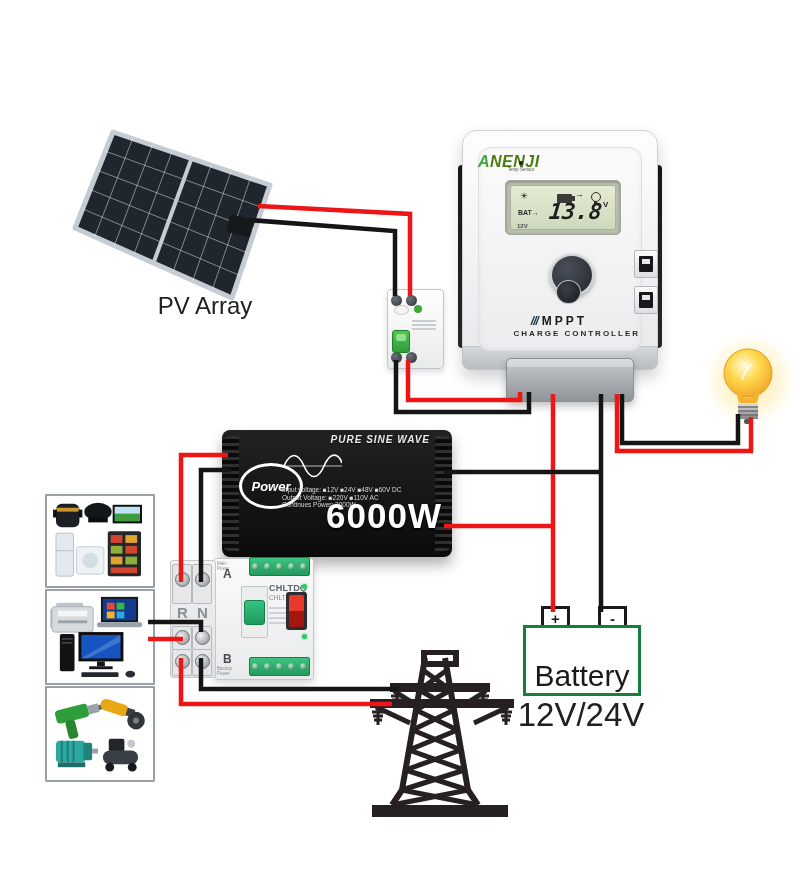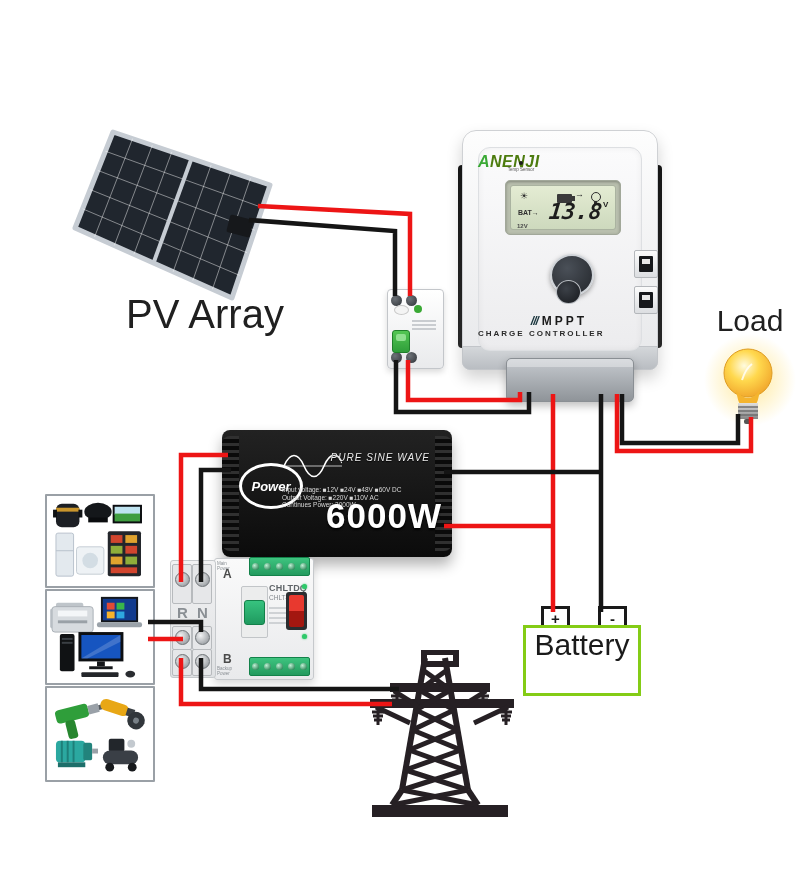--- a/index.html
+++ b/index.html
@@ -6,21 +6,21 @@
   .canvas{position:relative;width:800px;height:873px;background:#fff;overflow:hidden;
           font-family:"Liberation Sans",sans-serif;color:#1c1c1c;}
   .abs{position:absolute;}
 
   
   .title{left:0;right:0;top:18px;text-align:center;font-size:60px;font-weight:800;
          letter-spacing:1px;color:#3d4fae;}
 
   
   .lbl{color:#202020;}
-  .pv-label{left:110px;top:292px;width:190px;text-align:center;font-size:40px;}
+  .pv-label{left:110px;top:292px;width:190px;text-align:center;font-size:24px;}
   .load-label{left:702px;top:304px;width:96px;text-align:center;font-size:30px;}
   .batt-voltage{left:508px;top:696px;width:146px;text-align:center;font-size:33px;}
 
   
   .breaker{left:387px;top:289px;width:55px;height:78px;background:linear-gradient(#ffffff,#e9eaec);
            border:1px solid #c3c6ca;border-radius:4px;box-shadow:0 3px 6px rgba(0,0,0,.15);}
   .screw{position:absolute;width:11px;height:11px;border-radius:50%;
          background:radial-gradient(circle at 35% 35%,#6d7278,#2f3338);}
   .bk-test{position:absolute;left:6px;top:15px;width:13px;height:8px;border-radius:50%;
            background:#f4f4f4;border:1px solid #c9c9c9;}
@@ -74,38 +74,38 @@
          background:radial-gradient(circle at 38% 32%,#4a5058,#23262b);
          border:2px solid #cfd3d8;box-shadow:0 2px 5px rgba(0,0,0,.35);}
   .knob2{left:556px;top:280px;width:23px;height:22px;border-radius:50%;
          background:radial-gradient(circle at 40% 35%,#3c4148,#17191d);border:1px solid #b9bdc2;}
   .usb{width:22px;height:26px;background:linear-gradient(#fbfbfb,#dcdee1);border:1px solid #b4b7bb;border-radius:2px;}
   .usb::before{content:"";position:absolute;left:4px;top:5px;right:4px;bottom:5px;background:#16181b;border-radius:1px;}
   .usb::after{content:"";position:absolute;left:7px;top:8px;right:7px;height:5px;background:#e8e8e8;}
   .solar-row{left:478px;top:314px;width:162px;text-align:center;font-size:12px;font-weight:800;color:#1a1a1a;}
   .solar-sl{font-style:italic;font-weight:900;letter-spacing:-1px;margin-right:4px;color:#16323a;}
   .solar-word{letter-spacing:3px;}
-  .cc-sub{left:478px;top:329px;width:162px;text-align:left;font-size:8px;font-weight:bold;
+  .cc-sub{left:478px;top:329px;width:162px;text-align:right;font-size:8px;font-weight:bold;
           letter-spacing:2px;color:#2a2a2a;}
 
   
   .glow{left:700px;top:330px;width:100px;height:100px;border-radius:50%;
         background:radial-gradient(circle,rgba(255,214,70,.55),rgba(255,214,70,0) 65%);}
 
   
   .inverter{left:222px;top:430px;width:230px;height:127px;border-radius:8px;
             background:linear-gradient(#222,#0b0b0b);box-shadow:0 8px 14px rgba(0,0,0,.3);}
   .fin{position:absolute;top:6px;bottom:6px;width:17px;
        background:repeating-linear-gradient(to bottom,#303030 0 3px,#0a0a0a 3px 7px);}
   .fin.l{left:0;border-radius:8px 0 0 8px;}
   .fin.r{right:0;border-radius:0 8px 8px 0;}
   .inv-logo{position:absolute;left:17px;top:33px;width:58px;height:40px;border:3px solid #fff;
             border-radius:50%;display:flex;align-items:center;justify-content:center;
             font-size:13px;font-weight:900;font-style:italic;color:#fff;letter-spacing:0;}
-  .psw{position:absolute;right:22px;top:22px;font-size:10px;font-weight:400;font-style:italic;
+  .psw{position:absolute;right:22px;top:4px;font-size:10px;font-weight:700;font-style:italic;
        color:#ececec;letter-spacing:1px;text-shadow:0 1px 1px #000;}
   .inv-specs{position:absolute;left:60px;top:56px;font-size:6.5px;line-height:7.5px;color:#d8d8d8;}
   .inv-power{position:absolute;right:10px;top:66px;font-size:35px;font-weight:900;color:#fff;
              letter-spacing:1px;text-shadow:0 2px 2px #000;margin-left:48px;}
 
   
   .ats{left:170px;top:556px;width:142px;height:124px;}
   .ats-main{position:absolute;left:44px;top:2px;width:98px;height:120px;background:linear-gradient(#fafafa,#e9eaec);
             border:1px solid #c6c9cc;border-radius:3px;box-shadow:0 4px 8px rgba(0,0,0,.15);}
   .ats-left{position:absolute;left:0;top:4px;width:44px;height:116px;background:linear-gradient(#f2f2f3,#dfe1e3);
@@ -126,22 +126,22 @@
   .ats-speclines i{display:block;height:2px;background:#cfd2d5;margin:3px 0;}
   .rocker{position:absolute;left:116px;top:36px;width:21px;height:38px;background:#2b2d30;border-radius:3px;}
   .rocker::after{content:"";position:absolute;left:3px;top:3px;right:3px;bottom:3px;border-radius:2px;
          background:linear-gradient(#e8392f 49%,#a31710 51%);}
   .led{position:absolute;width:5px;height:5px;border-radius:50%;background:#2fc96a;box-shadow:0 0 2px #2fc96a;}
   .gstrip{position:absolute;left:79px;width:59px;height:17px;background:linear-gradient(#3ec47f,#239a5e);
           border:1px solid #13824a;border-radius:2px;display:flex;align-items:center;justify-content:space-around;}
   .gstrip i{width:7px;height:7px;border-radius:50%;background:radial-gradient(circle at 35% 35%,#bff0d4,#0d6b3b);}
 
   
-  .batt-box{left:523px;top:625px;width:112px;height:65px;border:3px solid #84cc16;background:#fff;
-            display:flex;align-items:flex-start;justify-content:center;font-size:30px;color:#1a1a1a;}
+  .batt-box{left:523px;top:625px;width:112px;height:65px;border:3px solid #15803d;background:#fff;
+            display:flex;align-items:flex-end;justify-content:center;font-size:30px;color:#1a1a1a;}
   .batt-term{position:absolute;width:23px;height:18px;border:3px solid #1a1a1a;background:#fff;
              display:flex;align-items:center;justify-content:center;font-size:15px;font-weight:bold;color:#1a1a1a;}
 
   
   .appbox{width:106px;border:2px solid #9aa0a6;background:#fff;border-radius:1px;}
 
   
   .wires{left:0;top:0;z-index:50;pointer-events:none;}
 </style>
 </head>
@@ -213,21 +213,20 @@
   </div>
   <div class="abs knob1"></div>
   <div class="abs knob2"></div>
   <div class="abs usb" style="left:634px;top:250px;"></div>
   <div class="abs usb" style="left:634px;top:286px;"></div>
   <div class="abs solar-row">
     <span class="solar-sl">///</span><span class="solar-word">MPPT</span>
   </div>
   <div class="abs cc-sub">CHARGE CONTROLLER</div>
 
-  <div class="abs lbl load-label">Load</div>
   <div class="abs glow"></div>
   <svg class="abs" style="left:718px;top:346px;" width="60" height="84" viewBox="0 0 60 84">
     <defs>
       <radialGradient id="bg" cx="42%" cy="35%" r="70%">
         <stop offset="0%" stop-color="#fffbe0"></stop>
           <stop offset="45%" stop-color="#ffd84d"></stop>
           <stop offset="100%" stop-color="#f0a32a"></stop>
       </radialGradient>
       <linearGradient id="mg" x1="0" y1="0" x2="0" y2="1">
         <stop offset="0%" stop-color="#e0e0e0"></stop>
@@ -313,20 +312,21 @@
 
   <div class="abs batt-term" style="left:541px;top:606px;">
     <span>+</span>
   </div>
   <div class="abs batt-term" style="left:598px;top:606px;">
     <span>-</span>
   </div>
   <div class="abs batt-box">
     <span>Battery</span>
   </div>
+  <div class="abs lbl batt-voltage">12V/24V</div>
 
   <svg class="abs" style="left:362px;top:650px;" width="160" height="170" viewBox="0 0 160 170">
     <g stroke="#262024" fill="#262024">
       <rect x="10" y="155" width="136" height="12" stroke="none"></rect>
       <rect x="62" y="2" width="32" height="12" fill="none" stroke-width="6"></rect>
       <rect x="28" y="33" width="100" height="9" stroke="none"></rect>
       <rect x="8" y="49" width="144" height="9" stroke="none"></rect>
       <g stroke-width="6" fill="none">
         <line x1="63" y1="8" x2="40" y2="140"></line>
           <line x1="83" y1="8" x2="106" y2="140"></line>

